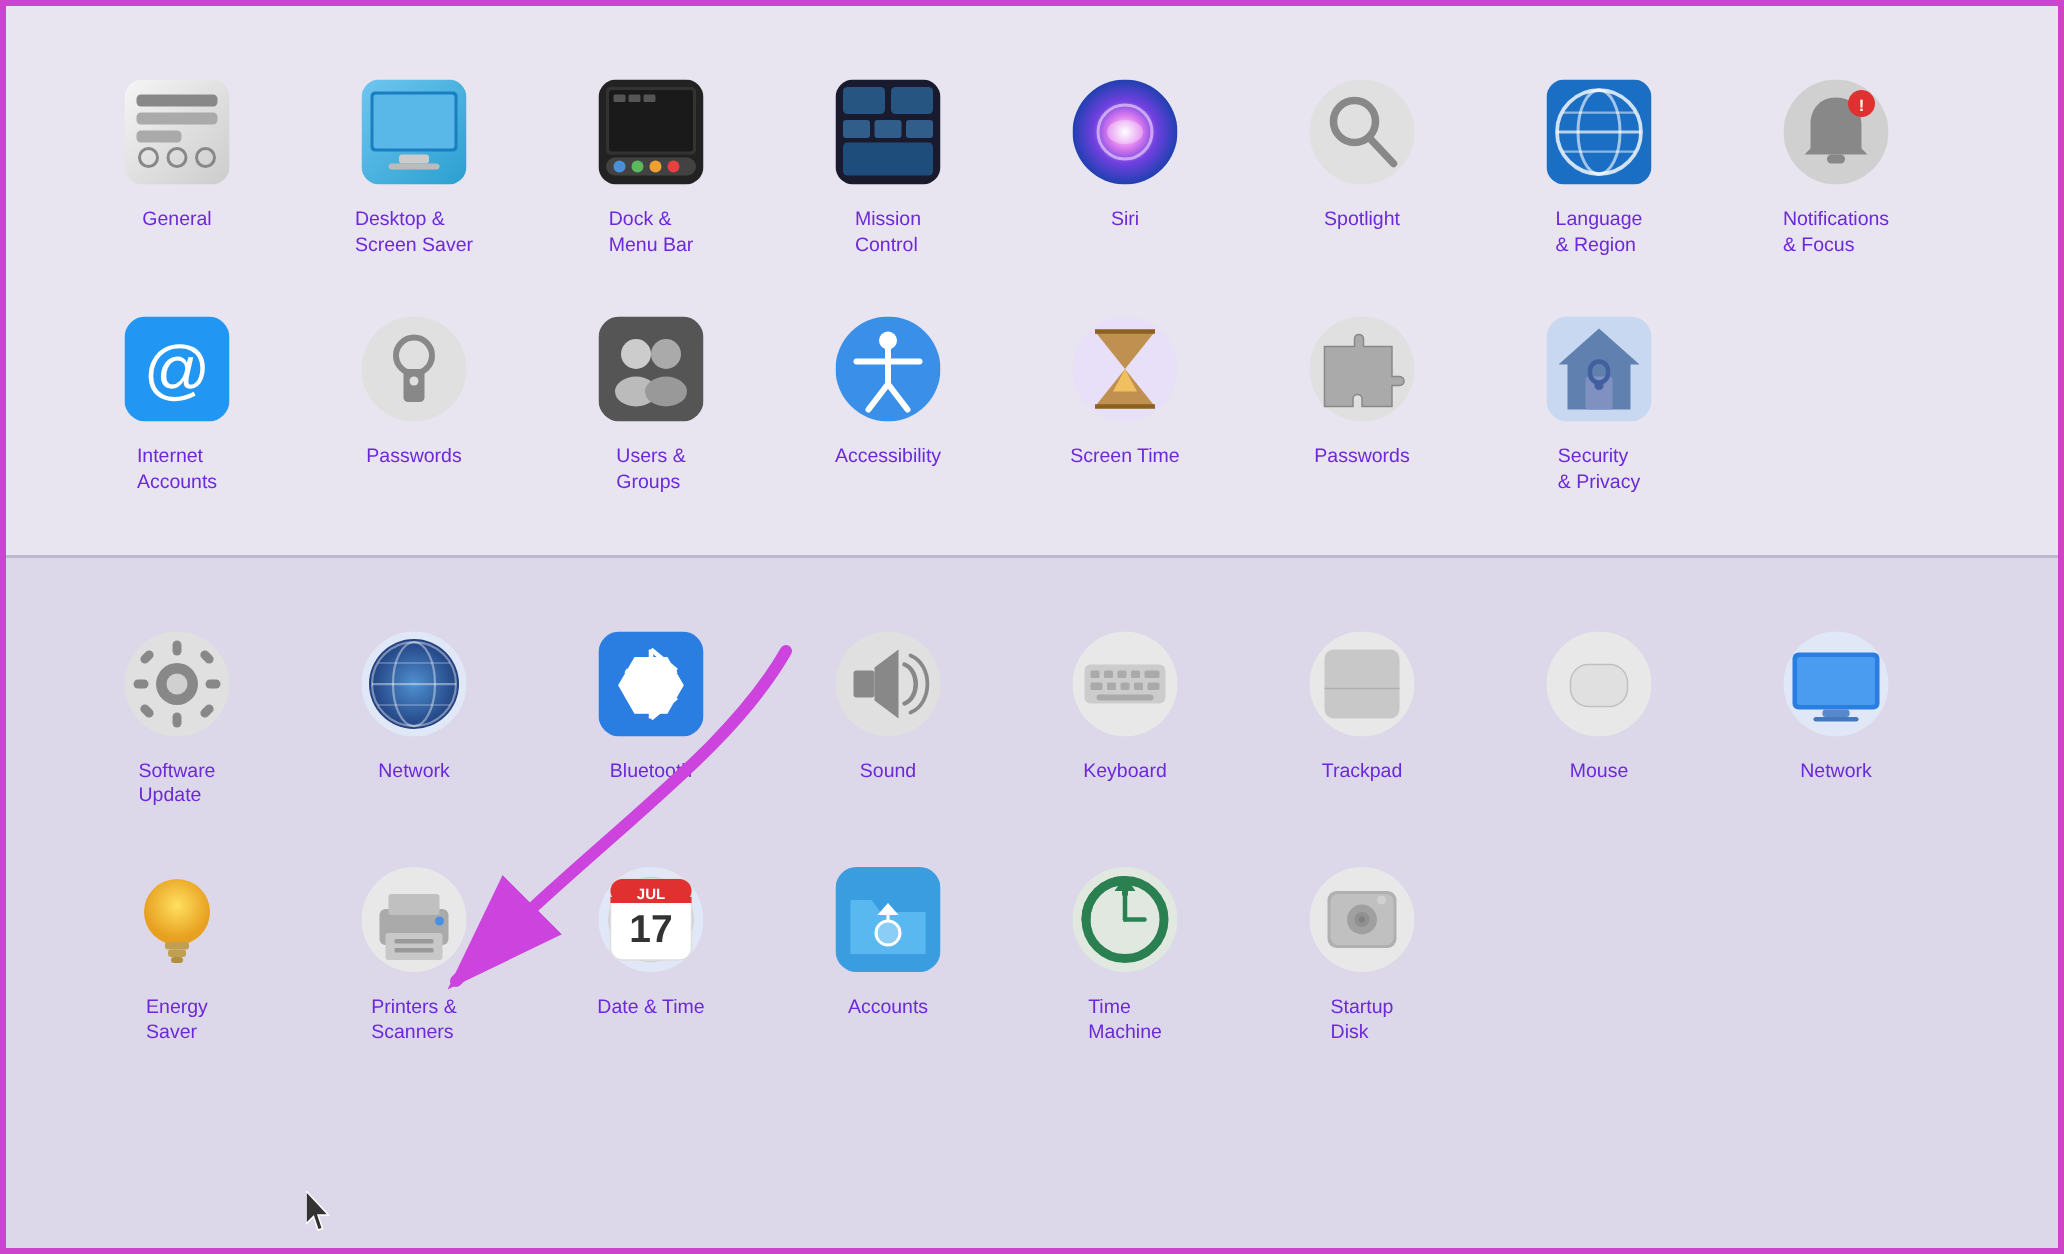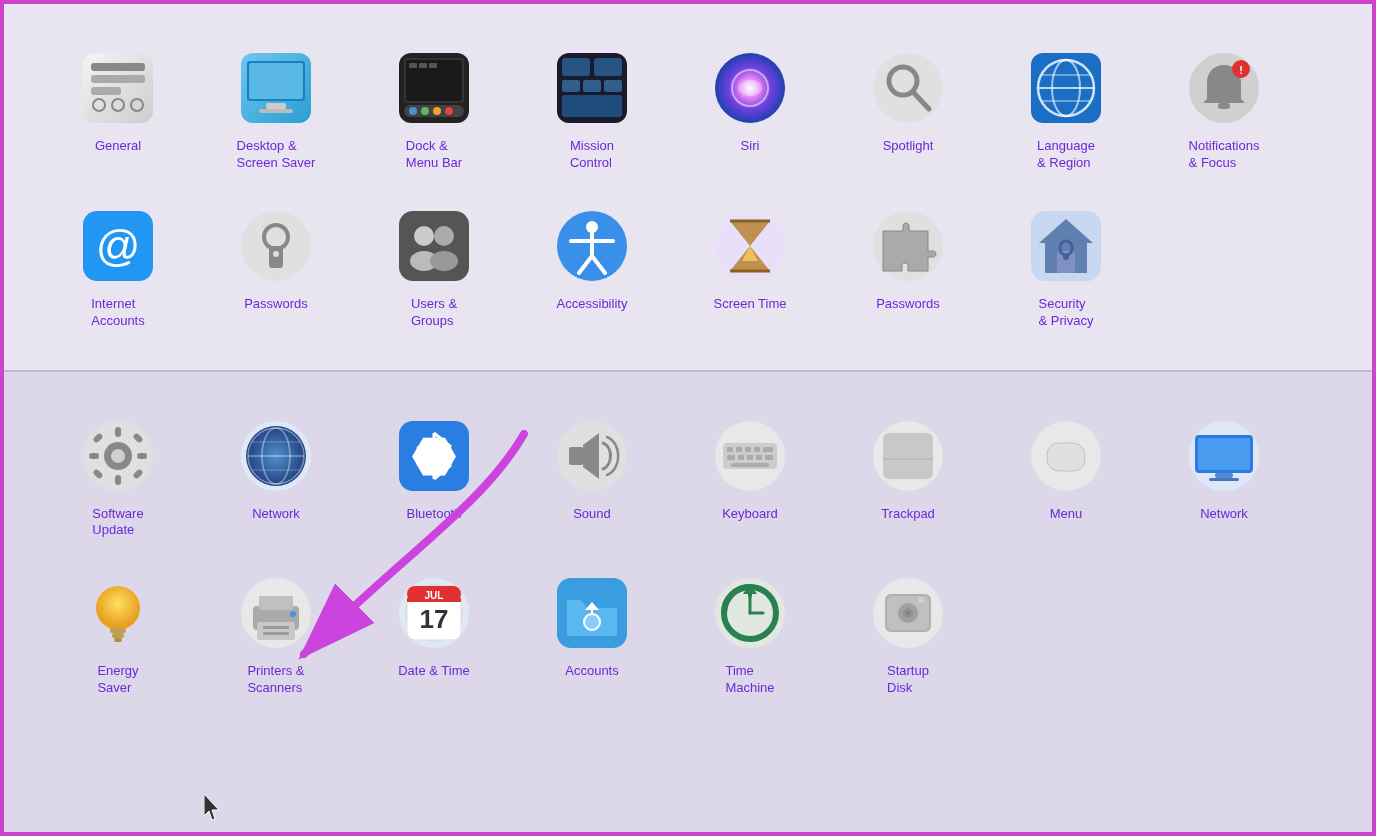--- a/index.html
+++ b/index.html
@@ -427,21 +427,21 @@
 
       <div class="item">
         <div class="icon-wrap">
           <svg width="70" height="70" viewBox="0 0 70 70">
             <circle cx="35" cy="35" r="35" fill="#e8e8e8"></circle>
 
             <rect x="16" y="22" width="38" height="28" rx="12" fill="#e0e0e0"></rect>
             <rect x="16" y="22" width="38" height="28" rx="12" fill="none" stroke="#c0c0c0" stroke-width="1"></rect>
           </svg>
         </div>
-        <span class="item-label">Menu</span>
+        <span class="item-label">Mouse</span>
       </div>
 
       <div class="item">
         <div class="icon-wrap">
           <svg width="70" height="70" viewBox="0 0 70 70">
             <circle cx="35" cy="35" r="35" fill="#e0e8f8"></circle>
             <rect x="6" y="14" width="58" height="38" rx="4" fill="#2a7de1"></rect>
             <rect x="9" y="17" width="52" height="32" rx="2" fill="#4a9cf0"></rect>
             <rect x="26" y="52" width="18" height="5" rx="2" fill="#5588cc"></rect>
             <rect x="20" y="57" width="30" height="3" rx="1.5" fill="#4477bb"></rect>

